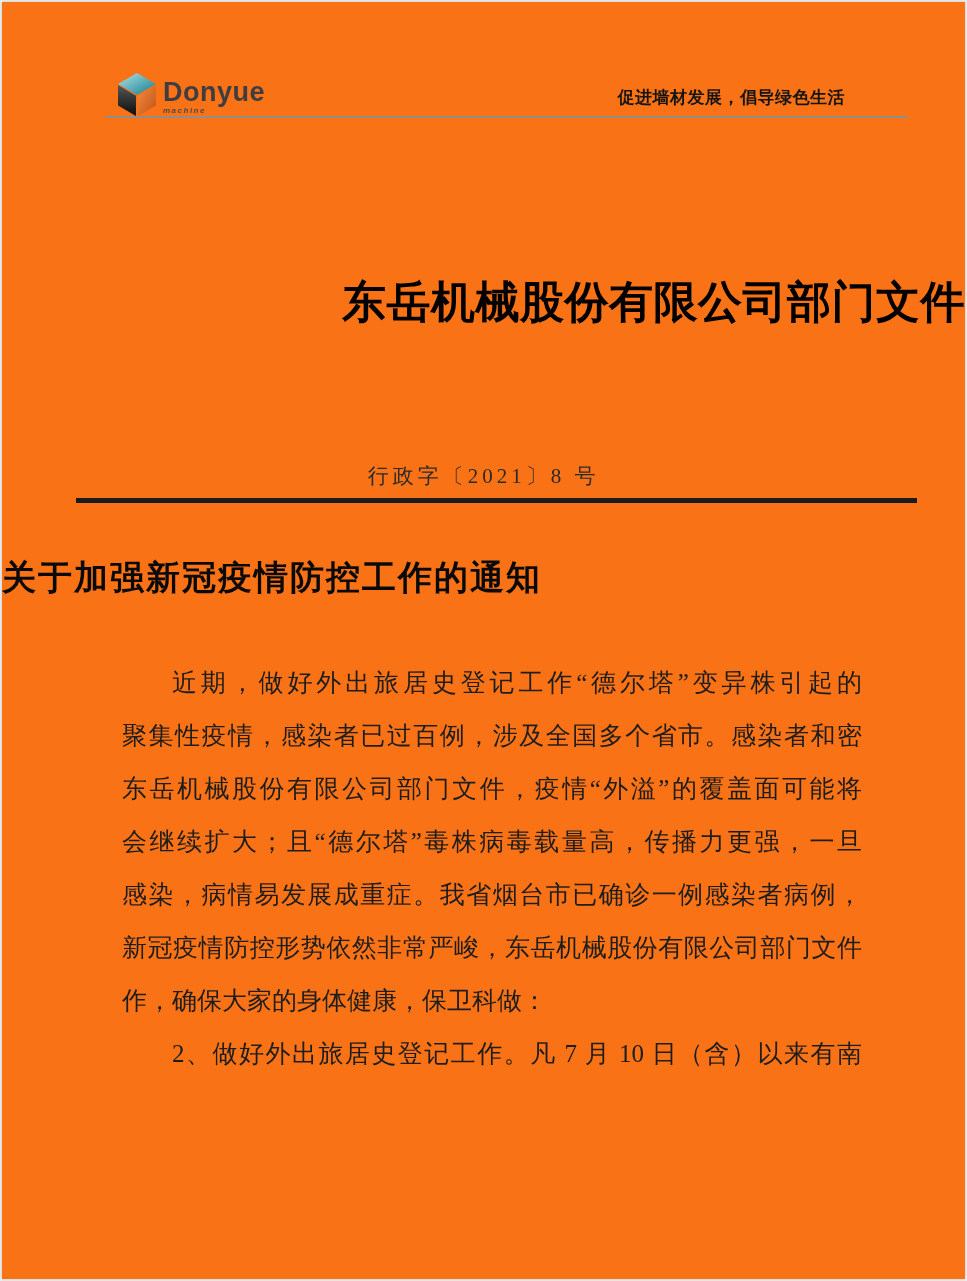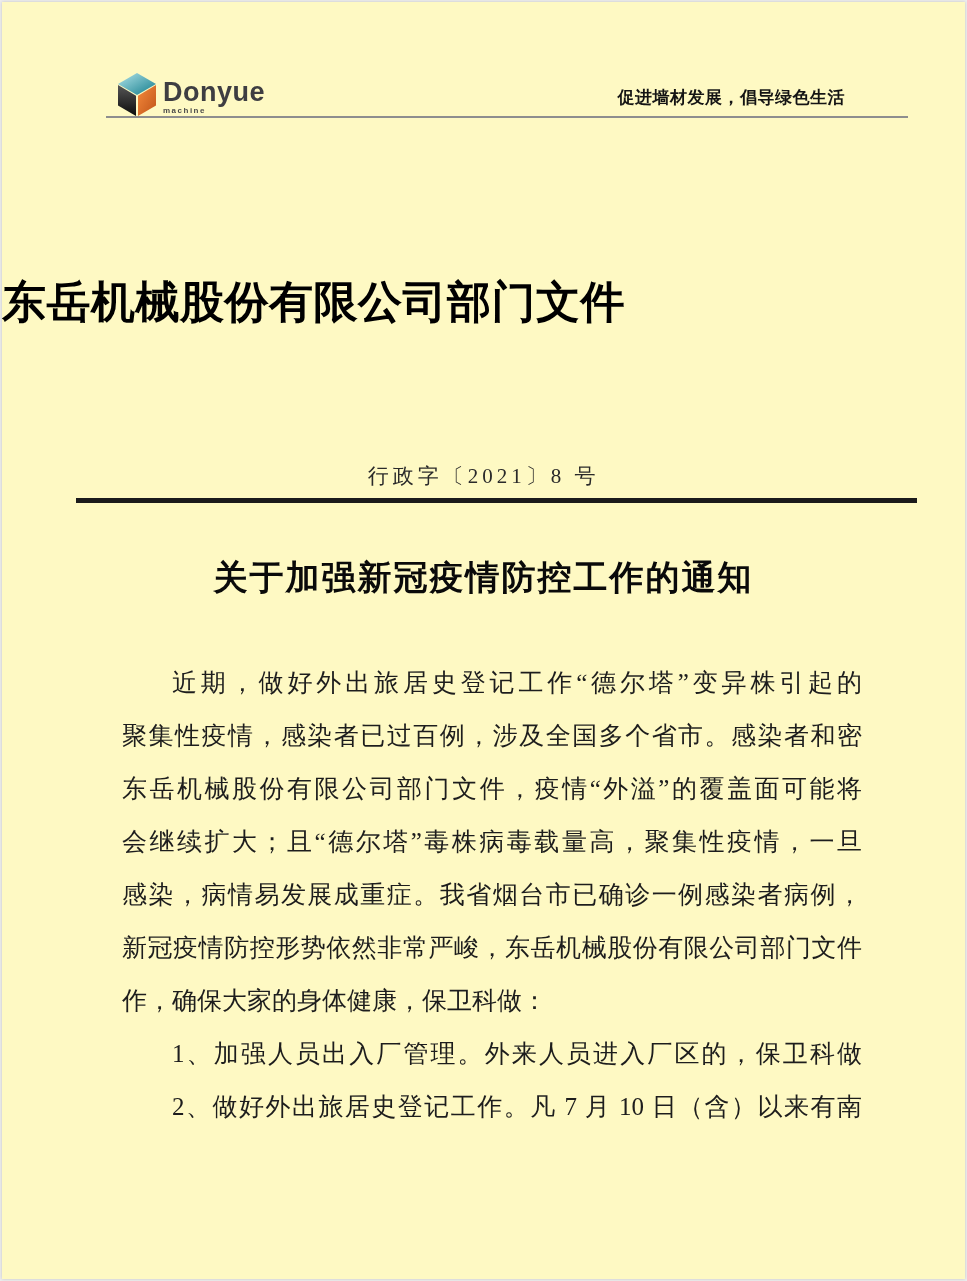--- a/index.html
+++ b/index.html
@@ -4,21 +4,21 @@
 <style>
   * { margin: 0; padding: 0; box-sizing: border-box; }
   html, body { background: #ededed; }
   body { font-family: "Liberation Serif", "DejaVu Serif", serif; }
 
   .page {
     position: relative;
     width: 963px;
     height: 1277px;
     margin: 2px auto;
-    background: #fef9c3;
+    background: #f97316;
     box-shadow: 0 0 3px rgba(0,0,0,.18);
     overflow: hidden;
   }
 
   
   .brand-row {
     display: flex;
     justify-content: space-between;
     align-items: flex-end;
     padding: 72px 120px 0 116px;
@@ -35,41 +35,42 @@
     color: #3e3e42;
     letter-spacing: 0.5px;
   }
   .brand-sub {
     font-family: "Liberation Sans", "DejaVu Sans", sans-serif;
     font-weight: bold;
     font-size: 8px;
     letter-spacing: 1.5px;
     color: #4a4a4a;
     margin-top: 1px;
+    font-style: italic;
   }
   .slogan {
     font-family: "Liberation Sans", "DejaVu Sans", sans-serif;
     font-weight: bold;
     font-size: 17px;
     color: #141414;
     margin-bottom: 7px;
     letter-spacing: 0.5px;
   }
   .rule-thin {
     margin-left: 104px;
     width: 802px;
     border: 0;
     border-top: 2px solid #8e8e8e;
     height: 0;
   }
 
   
   .doc-title {
     margin-top: 157px;
-    text-align: left;
+    text-align: right;
     font-size: 44px;
     font-weight: bold;
     color: #000;
     line-height: 55px;
     letter-spacing: 0.5px;
   }
   .doc-number {
     margin-top: 134px;
     text-align: center;
     font-size: 21px;
@@ -80,21 +81,20 @@
   .rule-thick {
     margin-top: 9px;
     margin-left: 74px;
     width: 841px;
     height: 5px;
     background: #1b1b1b;
     border: 0;
   }
   .doc-subject {
     margin-top: 55px;
-    text-align: center;
     font-size: 34px;
     font-weight: bold;
     color: #0a0a0a;
     line-height: 40px;
     letter-spacing: 2px;
   }
 
   
   .body-text {
     margin: 58px 103px 0 120px;
@@ -153,21 +153,20 @@
   <div class="doc-number">行政字〔2021〕8 号</div>
 
   <hr class="rule-thick">
 
   <h2 class="doc-subject">关于加强新冠疫情防控工作的通知</h2>
 
   <main class="body-text">
       <div class="line indent justify">近期，做好外出旅居史登记工作“德尔塔”变异株引起的</div>
       <div class="line justify">聚集性疫情，感染者已过百例，涉及全国多个省市。感染者和密</div>
       <div class="line justify">东岳机械股份有限公司部门文件，疫情“外溢”的覆盖面可能将</div>
-      <div class="line justify">会继续扩大；且“德尔塔”毒株病毒载量高，聚集性疫情，一旦</div>
+      <div class="line justify">会继续扩大；且“德尔塔”毒株病毒载量高，传播力更强，一旦</div>
       <div class="line justify">感染，病情易发展成重症。我省烟台市已确诊一例感染者病例，</div>
       <div class="line justify">新冠疫情防控形势依然非常严峻，东岳机械股份有限公司部门文件</div>
       <div class="line">作，确保大家的身体健康，保卫科做：</div>
-      <div class="line indent justify">1、加强人员出入厂管理。外来人员进入厂区的，保卫科做</div>
       <div class="line indent justify">2、做好外出旅居史登记工作。凡 7 月 10 日（含）以来有南</div>
     </main>
 
 </div>
 
 </body></html>

